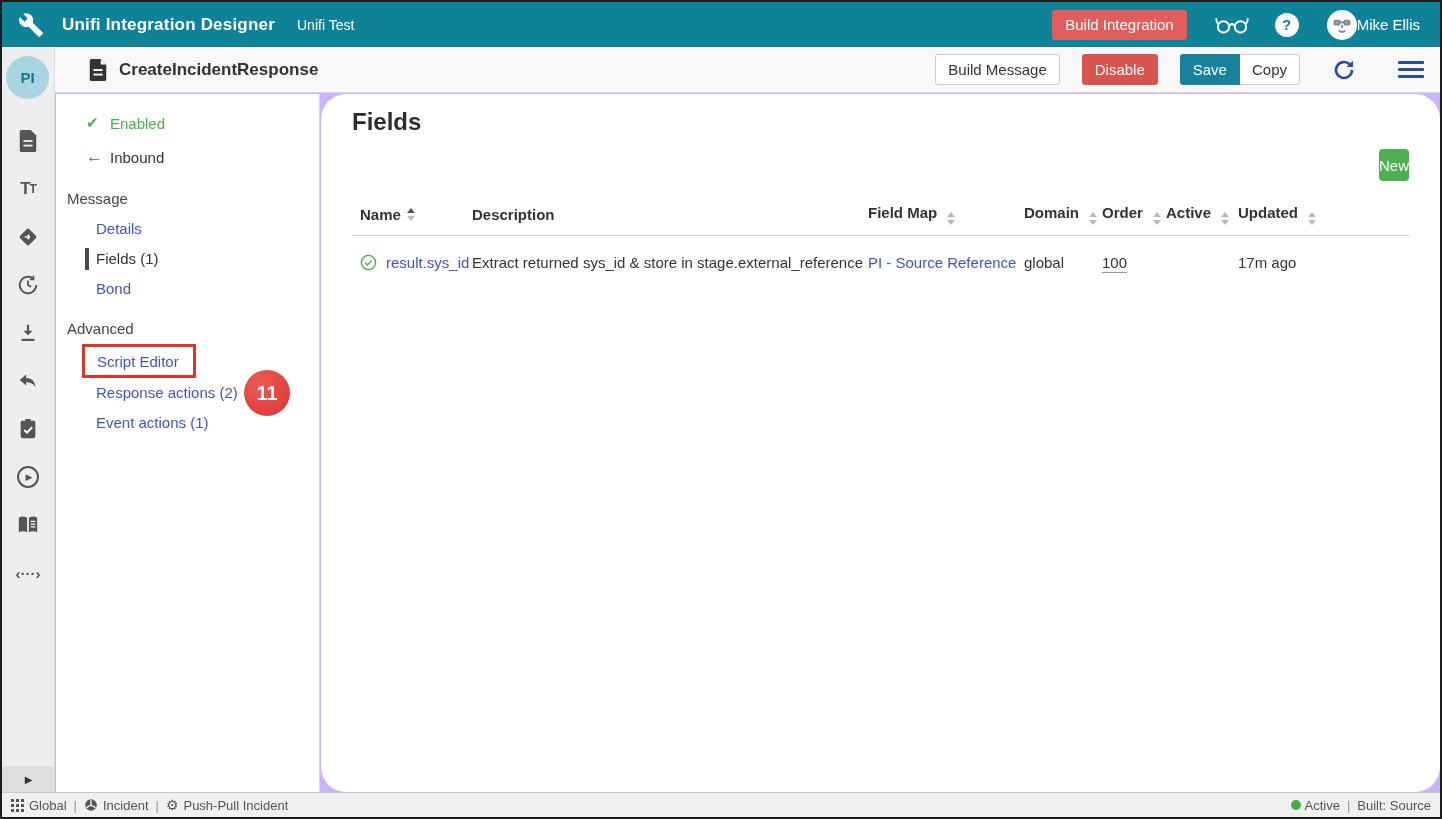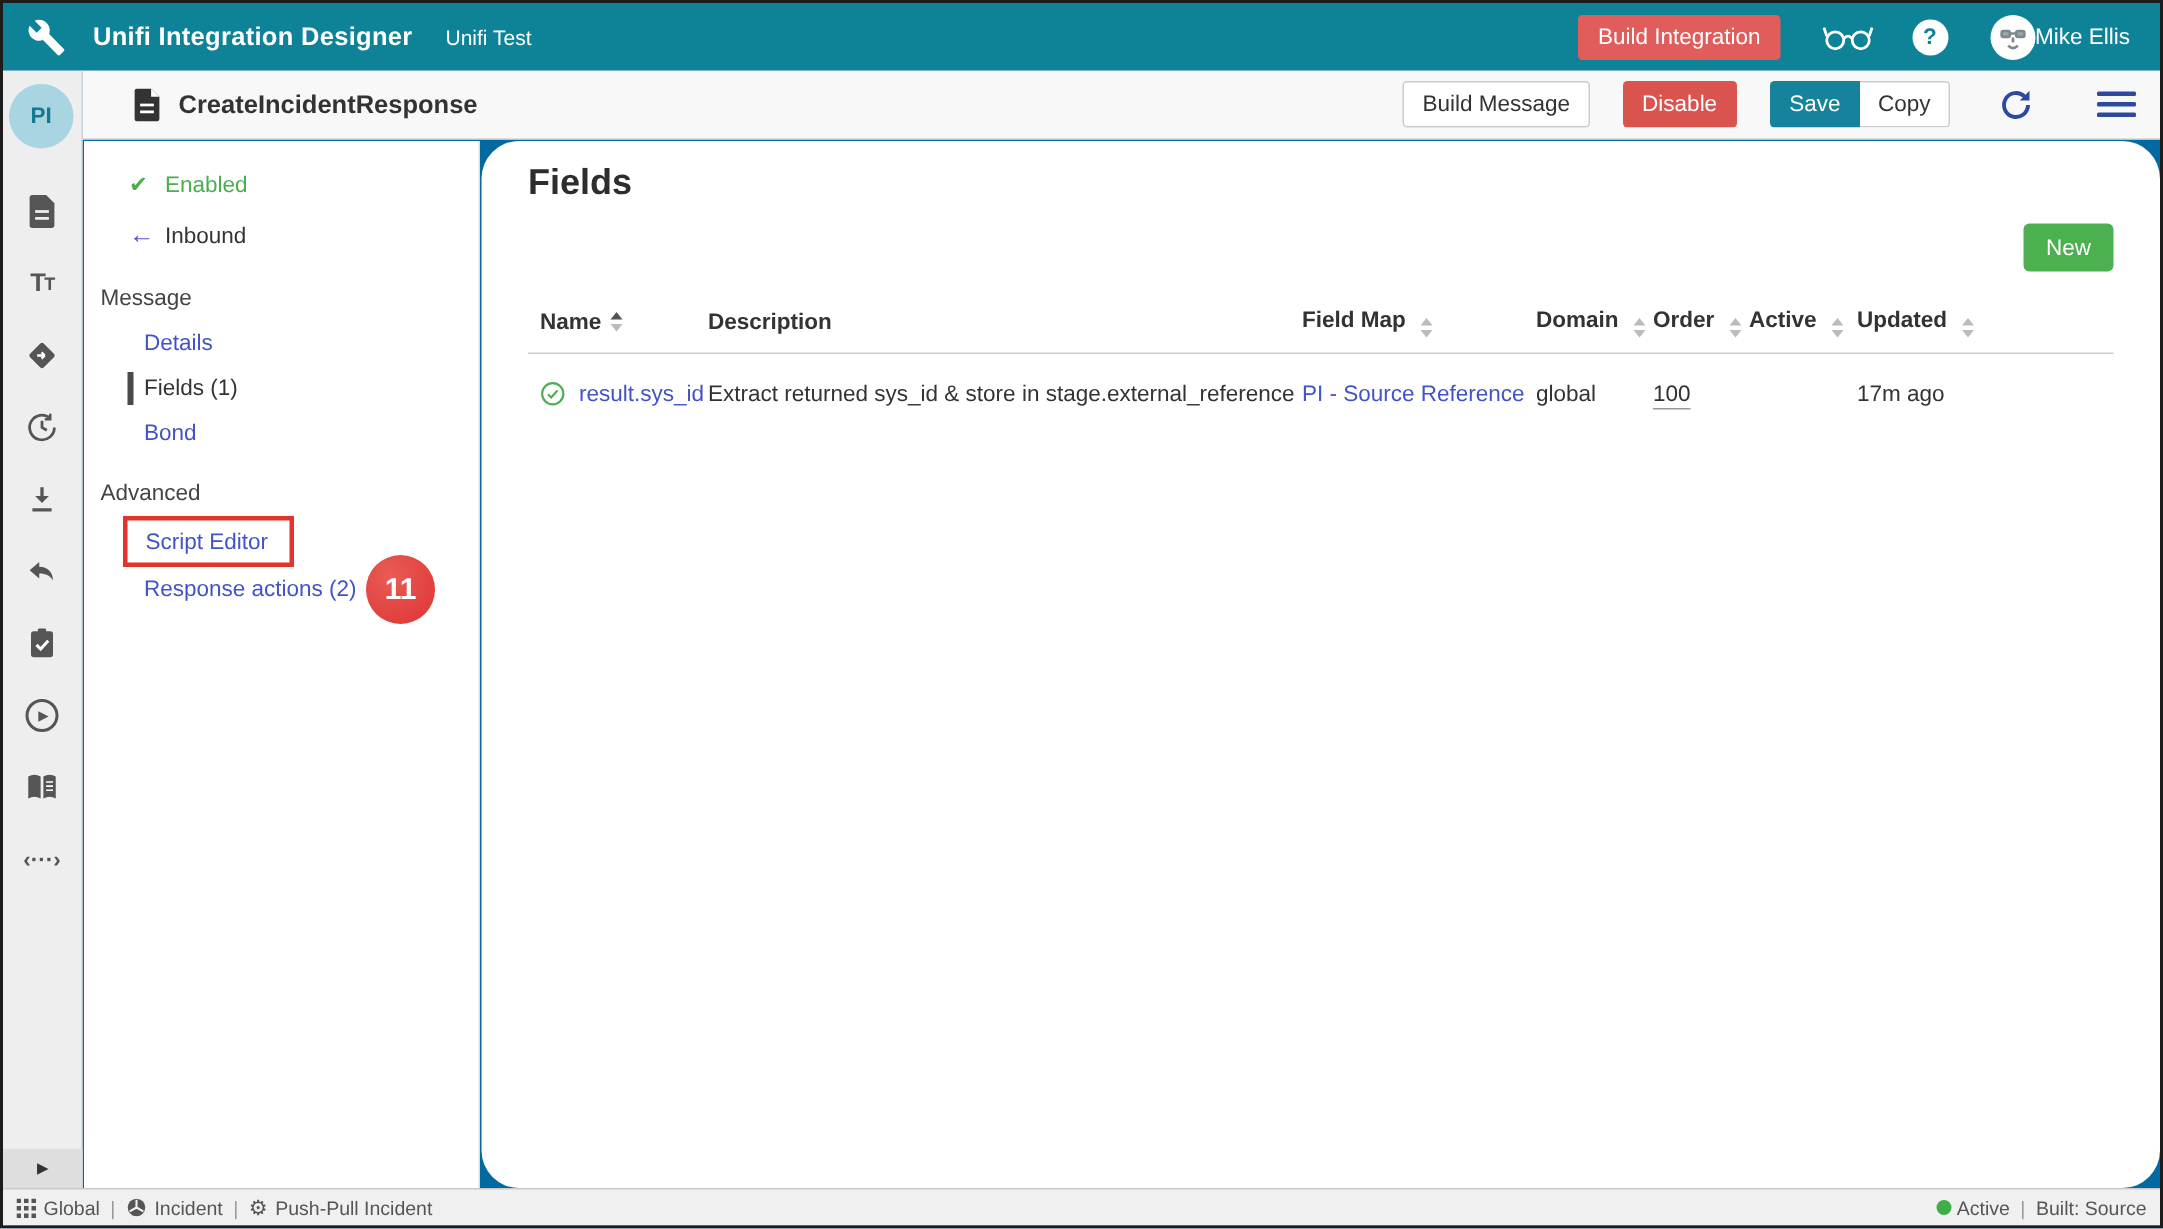--- a/index.html
+++ b/index.html
@@ -1,18 +1,18 @@
 <!DOCTYPE html>
 <html><head>
 <meta charset="utf-8">
 <style>
   * { margin:0; padding:0; box-sizing:border-box; }
   html,body { background:#fff; }
   body { font-family:"Liberation Sans", sans-serif; }
-  .screen { position:relative; width:1442px; height:819px; border:2px solid #1c1c1c; background:#0369a1; overflow:hidden; }
+  .screen { position:relative; width:1442px; height:819px; border:2px solid #1c1c1c; background:#c4b5fd; overflow:hidden; }
 
   
   .topbar { position:absolute; top:0; left:0; right:0; height:45px; background:#0e8398; display:flex; align-items:center; color:#fff; }
   .topbar .wrench { margin-left:16px; width:26px; height:26px; }
   .topbar .app-title { margin-left:18px; font-size:17px; font-weight:bold; letter-spacing:.2px; }
   .topbar .env { margin-left:22px; font-size:14px; }
   .topbar .spacer { flex:1; }
   .btn-build-integration { background:#e05d5b; color:#fff; border:none; border-radius:3px; height:30px; padding:0 13px; font-size:15px; font-family:inherit; cursor:pointer; }
   .topbar .glasses { margin-left:28px; width:34px; height:22px; cursor:pointer; }
   .help-circle { margin-left:26px; width:24px; height:24px; border-radius:50%; background:#fff; color:#0e8398; font-weight:bold; font-size:15px; display:flex; align-items:center; justify-content:center; cursor:pointer; }
@@ -66,21 +66,21 @@
 
   
   .main { position:absolute; left:319px; top:92px; right:0; bottom:25px; background:#fff;border-radius:25px; }
   .main-title { position:absolute; left:31px; top:14px; font-size:24px; font-weight:600; color:#2d2d2d; }
   .toolbar { position:absolute; left:31px; top:52px; display:flex; align-items:center; }
   .search-input { width:176px; height:37px; border:1px solid #ccc; border-radius:4px 0 0 4px; padding:0 12px; font-size:15px; font-family:inherit; color:#333; }
   .search-input::placeholder { color:#999; }
   .search-btn { width:38px; height:37px; border:1px solid #ccc; border-left:none; background:#fff; border-radius:0 4px 4px 0; display:flex; align-items:center; justify-content:center; cursor:pointer; }
   .filter-btn { margin-left:5px; height:37px; border:1px solid #ccc; background:#fff; border-radius:4px; padding:0 13px; font-size:15px; font-family:inherit; color:#333; display:flex; align-items:center; gap:7px; cursor:pointer; }
   .filter-caret { font-size:11px; color:#333; }
-  .btn-new { position:absolute; right:31px; top:55px; height:32px; background:#4caf50; color:#fff; border:none; border-radius:4px; padding:0 15px; font-size:15px; font-family:inherit; cursor:pointer; }
+  .btn-new { position:absolute; right:31px; top:55px; height:32px; background:#4caf50; color:#fff; border:none; border-radius:4px; padding:0 0; font-size:15px; font-family:inherit; cursor:pointer; }
 
   .ftable { position:absolute; left:31px; right:31px; top:100px; }
   .frow { display:flex; align-items:center; }
   .fhead { height:42px; font-weight:bold; color:#333; font-size:15px; border-bottom:1px solid #ccc; }
   .fbody { height:53px; font-size:15px; color:#333; }
   .c-name { width:120px; padding-left:8px; display:flex; align-items:center; }
   .c-desc { width:396px; }
   .c-map { width:156px; }
   .c-domain { width:78px; }
   .c-order { width:64px; }
@@ -250,20 +250,21 @@
     <div class="nav-section-title">Message</div>
     <div class="nav-item">Details</div>
     <div class="nav-item active">Fields (1)</div>
     <div class="nav-item">Bond</div>
 
     <div class="nav-section-title">Advanced</div>
     <div class="highlight-box">
       <div class="nav-item">Script Editor</div>
     </div>
     <div class="nav-item">Response actions (2)</div>
+    <div class="nav-item">Event actions (1)</div>
 
     <div class="annotation-badge">11</div>
   </div>
 
   <div class="main">
     <div class="main-title">Fields</div>
 
     <button class="btn-new">New</button>
 
     <div class="ftable">

